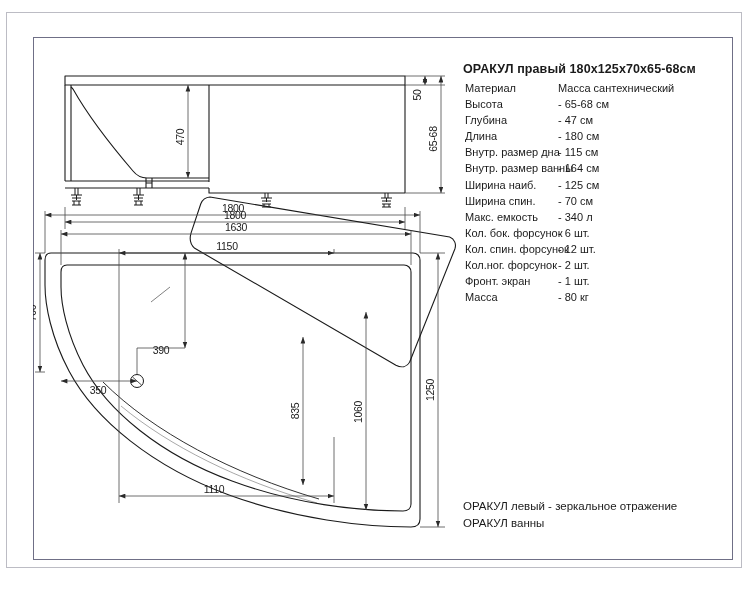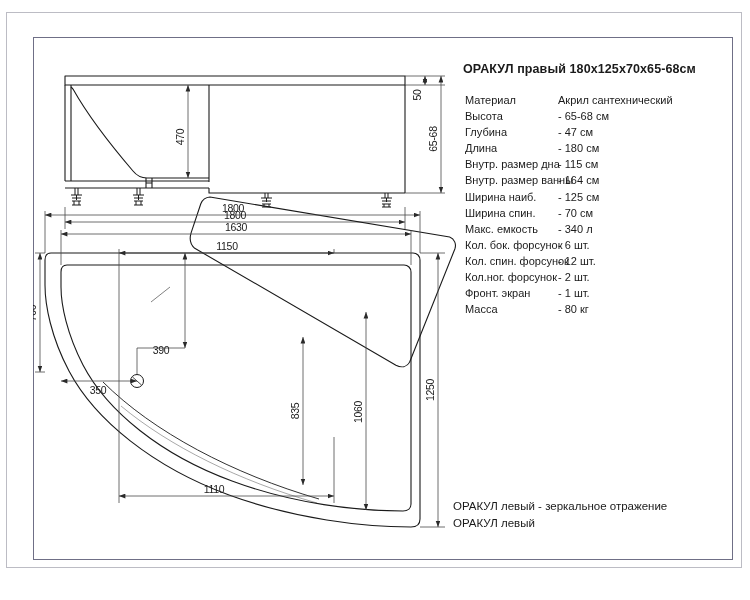--- a/index.html
+++ b/index.html
@@ -55,39 +55,39 @@
     position: absolute;
     left: 455px;
     top: 62px;
     width: 290px;
   }
   .spec-title {
     font-size: 12.5px;
     font-weight: 700;
     letter-spacing: .1px;
     white-space: nowrap;
-    margin: 0 0 16px 8px;
+    margin: 0 0 4px 8px;
   }
   .spec-row {
     display: flex;
     font-size: 11px;
     line-height: 16.1px;
     white-space: nowrap;
   }
   .spec-label {
     width: 103px;
     flex: 0 0 103px;
     padding-left: 10px;
     box-sizing: border-box;
   }
   .spec-value { flex: 1 1 auto; }
 
   .footer-note {
     position: absolute;
-    left: 445px;
+    left: 455px;
     top: 498px;
     font-size: 11.5px;
     line-height: 17px;
     white-space: nowrap;
   }
   .footer-note div { padding-left: 8px; }
 
   
   text {
     font-family: "Liberation Sans", sans-serif;
@@ -287,21 +287,21 @@
         <text class="dim" x="181" y="456" text-anchor="middle">1110</text>
       </g>
     </svg>
   </div>
 
   <div class="spec-panel">
     <div class="spec-title">ОРАКУЛ правый  180x125x70x65-68см</div>
     <div>
       <div class="spec-row">
         <span class="spec-label">Материал</span>
-        <span class="spec-value">Акрил сантехнический</span>
+        <span class="spec-value">Масса сантехнический</span>
       </div>
       <div class="spec-row">
         <span class="spec-label">Высота</span>
         <span class="spec-value">- 65-68 см</span>
       </div>
       <div class="spec-row">
         <span class="spec-label">Глубина</span>
         <span class="spec-value">- 47 см</span>
       </div>
       <div class="spec-row">
@@ -346,16 +346,16 @@
       </div>
       <div class="spec-row">
         <span class="spec-label">Масса</span>
         <span class="spec-value">- 80 кг</span>
       </div>
     </div>
   </div>
 
   <div class="footer-note">
     <div>ОРАКУЛ левый - зеркальное отражение</div>
-    <div>ОРАКУЛ левый</div>
+    <div>ОРАКУЛ ванны</div>
   </div>
 
 </div>
 
 </body></html>

